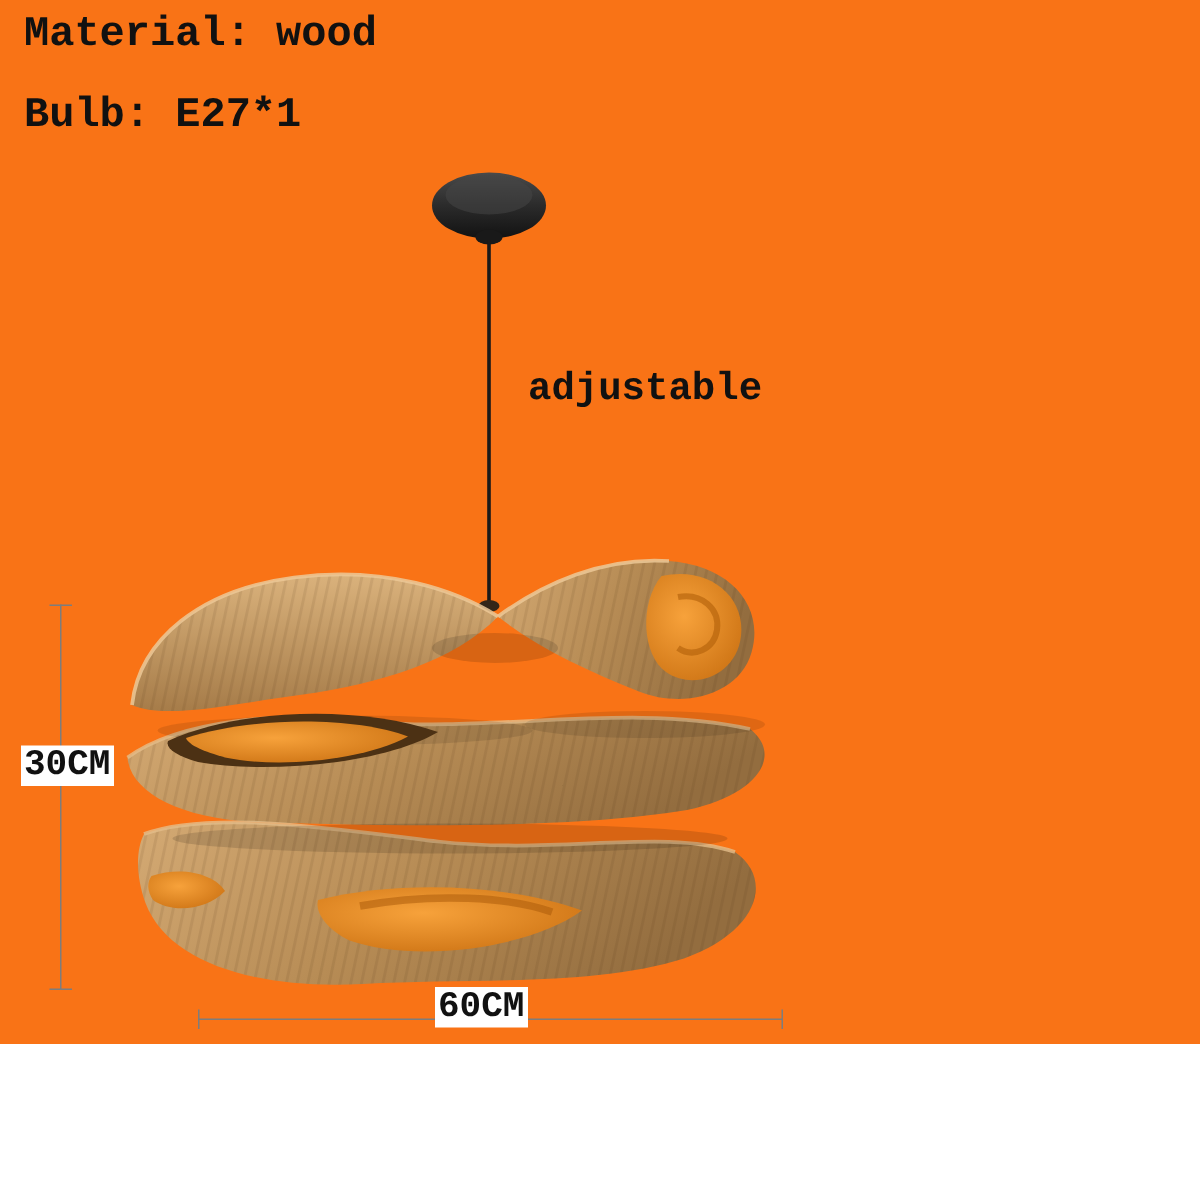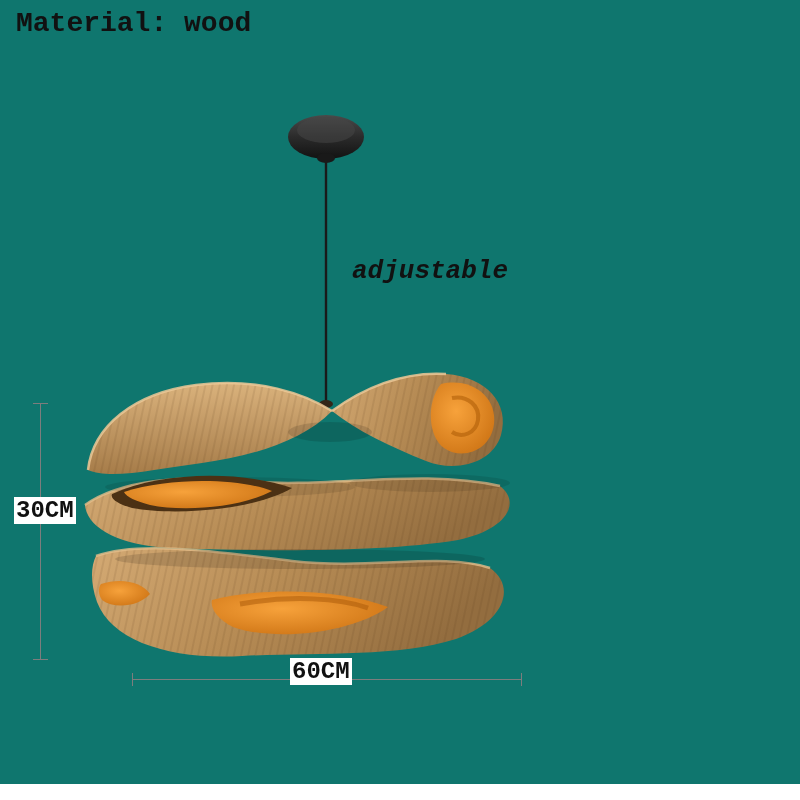--- a/index.html
+++ b/index.html
@@ -1,38 +1,39 @@
 <!DOCTYPE html>
 <html style="--canopy: #2b2b2b; --cord: #1a1a1a; --wood-light: #d4aa74; --wood-mid: #b78c55; --wood-dark: #936d3f; --orange: #e8871f; --orange-dark: #c56a0c; --dim-line: #7d7d7d;"><head>
 <meta charset="utf-8">
 <style>
   html,body{margin:0;padding:0;background:#ffffff;}
   .stage{
-    position:relative;width:800px;height:784px;background:#0f766e;overflow:hidden;
+    position:relative;width:800px;height:696px;background:#f97316;overflow:hidden;
     font-family:"Liberation Mono","DejaVu Sans Mono",monospace;color:#111;
   }
   .label{position:absolute;white-space:nowrap;font-weight:bold;letter-spacing:0;}
   .spec{font-size:28px;}
   .dim-label{font-size:24px;background:#fff;padding:0 2px;z-index:3;}
   .note-label{font-size:26px;}
   .lamp-svg{position:absolute;left:0;top:0;width:800px;height:800px;z-index:1;pointer-events:none;}
   .dim-line{position:absolute;background:#7d7d7d;z-index:2;}
   .dim-v{width:1px;}
   .dim-h{height:1px;}
   .tick-h{position:absolute;height:1px;width:15px;background:#7d7d7d;z-index:2;}
   .tick-v{position:absolute;width:1px;height:13px;background:#7d7d7d;z-index:2;}
 </style>
 </head>
 <body>
 
 <div class="stage">
 
   <div class="label spec" style="left:16px;top:8px;">Material: wood</div>
+  <div class="label spec" style="left:16px;top:62px;">Bulb: E27*1</div>
 
-  <div class="label note-label" style="left:352px;top:256px;font-style:italic;">adjustable</div>
+  <div class="label note-label" style="left:352px;top:244px;">adjustable</div>
 
   <div class="dim-line dim-v" style="left:40px;top:403px;height:257px;"></div>
   <div class="tick-h" style="left:33px;top:403px;"></div>
   <div class="tick-h" style="left:33px;top:659px;"></div>
   <div class="label dim-label" style="left:14px;top:497px;">30CM</div>
 
   <div class="dim-line dim-h" style="left:132px;top:679px;width:390px;"></div>
   <div class="tick-v" style="left:132px;top:673px;"></div>
   <div class="tick-v" style="left:521px;top:673px;"></div>
   <div class="label dim-label" style="left:290px;top:658px;">60CM</div>

